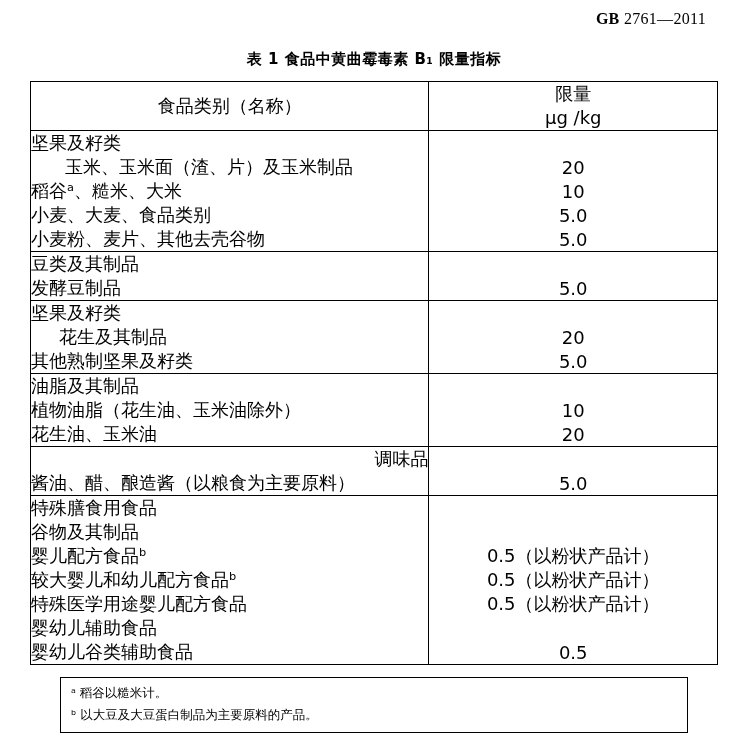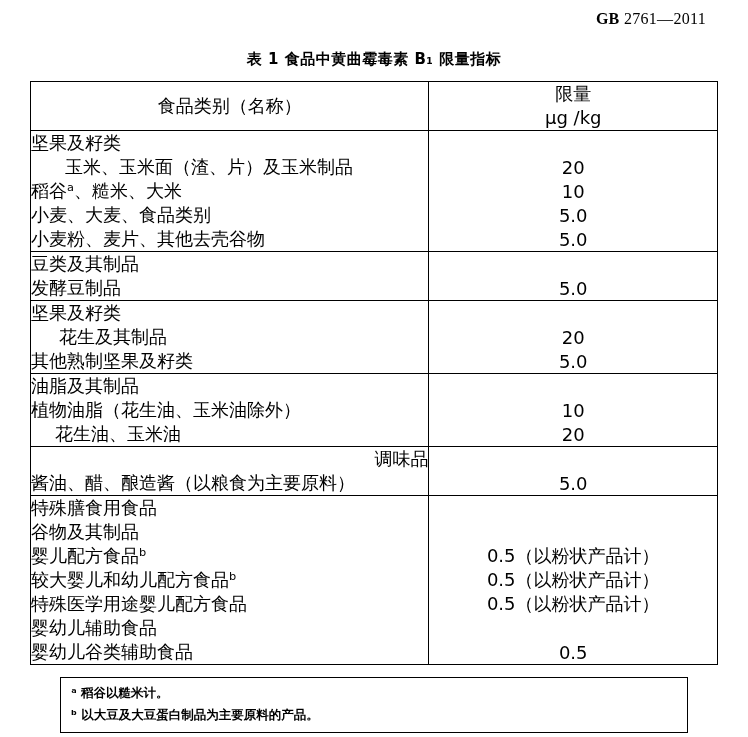--- a/index.html
+++ b/index.html
@@ -94,21 +94,20 @@
     width: 628px;
     margin: 0 auto;
     border-left: 1px solid #000;
     border-right: 1px solid #000;
     border-bottom: 1px solid #000;
     border-top: 1px solid #000;
     font-size: 12.5px;
     font-family: "DejaVu Sans", "Liberation Sans", sans-serif;
     padding: 4px 0 6px 10px;
     box-sizing: border-box;
-    font-weight: bold;
   }
   .notes div {
     padding: 2px 0;
     line-height: 1.45;
   }
   .inner-hline {
     border-top: 1px solid #000;
   }
 </style>
 </head>
@@ -173,21 +172,21 @@
         </tr>
         <tr class="grp-sep">
           <td class="cat-cell inner-hline" style="border-bottom: none; border-top: 1px solid rgb(0, 0, 0);">油脂及其制品</td>
           <td class="val-cell" style="border-bottom: none; border-top: 1px solid rgb(0, 0, 0);"></td>
         </tr>
         <tr>
           <td class="row-cell indent1" style="border-top: none; border-bottom: none;">植物油脂（花生油、玉米油除外）</td>
           <td class="val-cell" style="border-top: none; border-bottom: none;">10</td>
         </tr>
         <tr>
-          <td class="row-cell indent2" style="border-top: none; border-bottom: none; padding-left: 24px;">花生油、玉米油</td>
+          <td class="row-cell indent2" style="border-top: none; border-bottom: none;">花生油、玉米油</td>
           <td class="val-cell" style="border-top: none; border-bottom: none;">20</td>
         </tr>
         <tr class="grp-sep">
           <td class="cat-cell inner-hline" style="border-bottom: none; border-top: 1px solid rgb(0, 0, 0); text-align: right;">调味品</td>
           <td class="val-cell" style="border-bottom: none; border-top: 1px solid rgb(0, 0, 0);"></td>
         </tr>
         <tr>
           <td class="row-cell indent1" style="border-top: none; border-bottom: none;">酱油、醋、酿造酱（以粮食为主要原料）</td>
           <td class="val-cell" style="border-top: none; border-bottom: none;">5.0</td>
         </tr>

